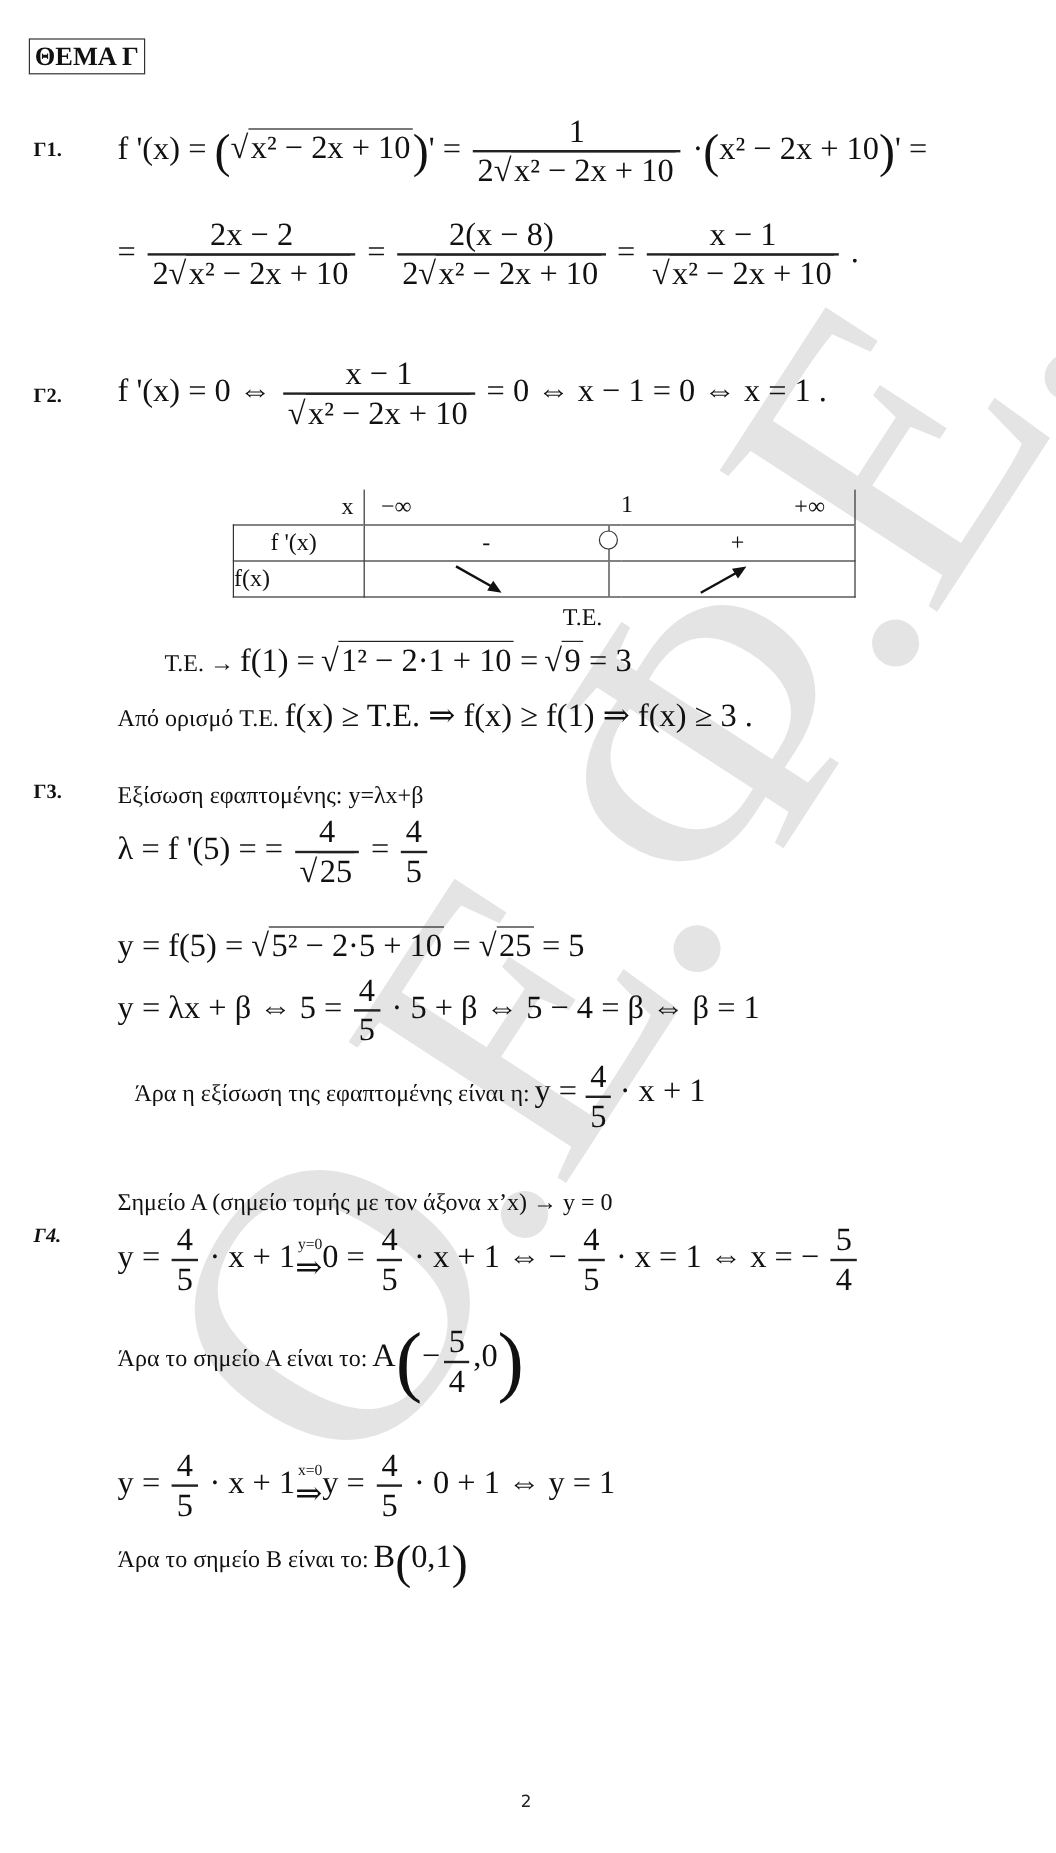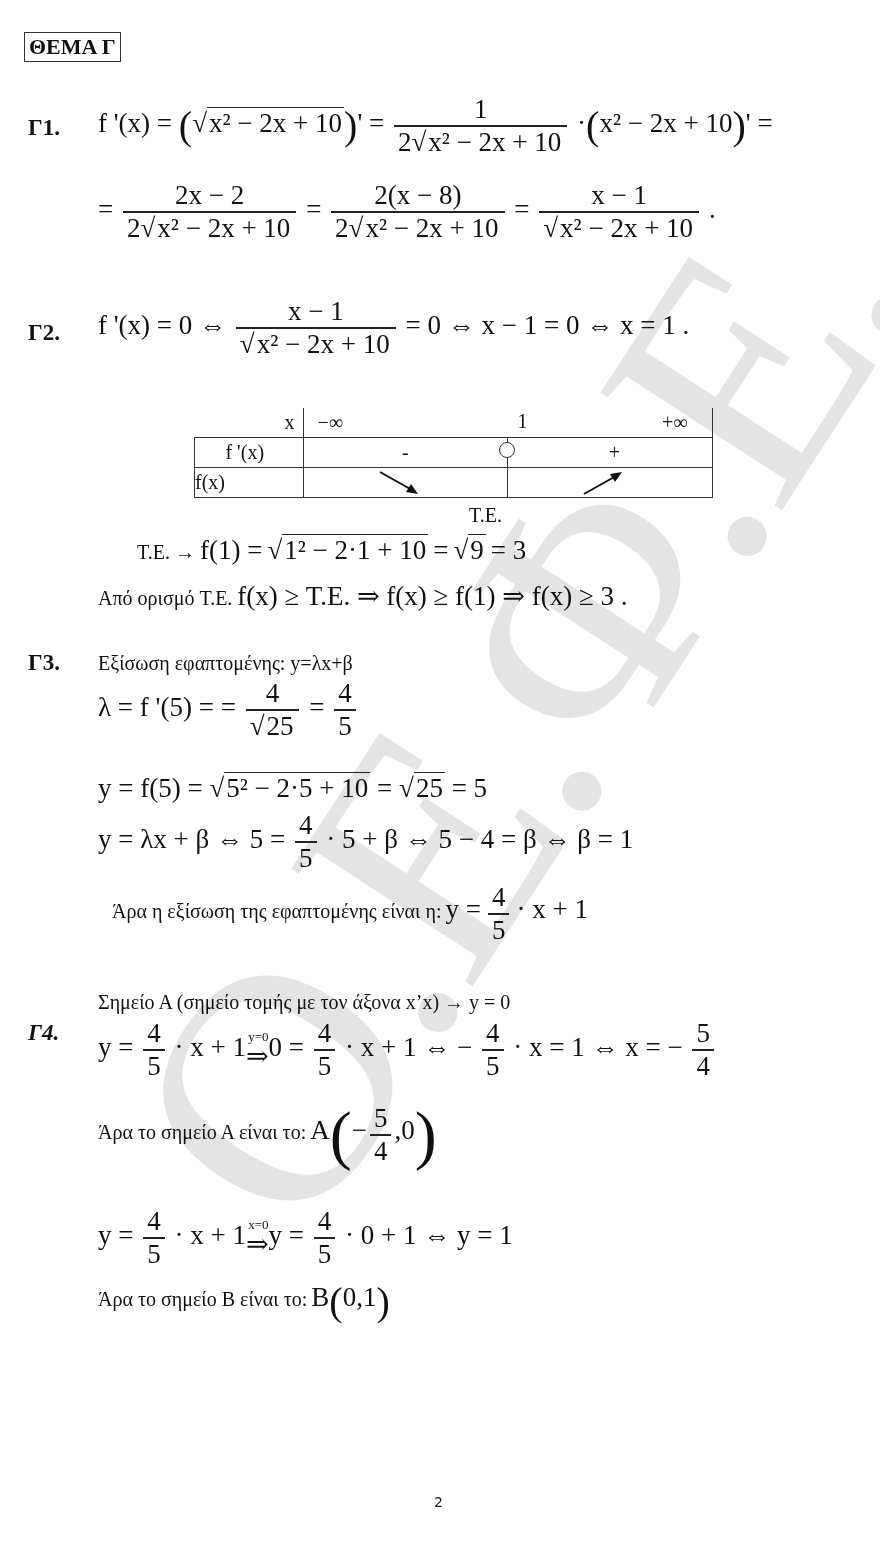--- a/index.html
+++ b/index.html
@@ -13,21 +13,21 @@
     transform:rotate(-57deg); transform-origin:center;
     font-family:"Liberation Serif", serif; font-size:330px; color:#e4e4e4;
     white-space:nowrap; letter-spacing:-10px; z-index:0; line-height:1;
   }
   .page { position:absolute; left:0; top:0; width:740px; height:1544px; z-index:1; }
   .abs { position:absolute; white-space:nowrap; }
   .title-box {
     left:24px; top:32px; border:1.5px solid #333; padding:0 4px;
     font-weight:bold; font-size:22px; line-height:28px;
   }
-  .label { font-weight:bold; font-size:23px; }
+  .label { font-weight:bold; font-size:17px; }
   .m { font-size:27px; line-height:1; }
   .t { font-size:20px; }
   .frac { display:inline-flex; flex-direction:column; align-items:center; vertical-align:middle; margin:0 3px; }
   .frac .num { padding:0 4px 2px; }
   .frac .den { border-top:2px solid #222; padding:2px 4px 0; }
   .sqrt { display:inline-block; }
   .sqrt .rad { border-top:1.6px solid #222; padding:0 2px; }
   .paren { font-size:40px; font-weight:lighter; vertical-align:middle; line-height:1; }
   .paren-big { font-size:66px; vertical-align:middle; line-height:1; font-weight:lighter; }
   .over { display:inline-flex; flex-direction:column; align-items:flex-end; vertical-align:middle; }

